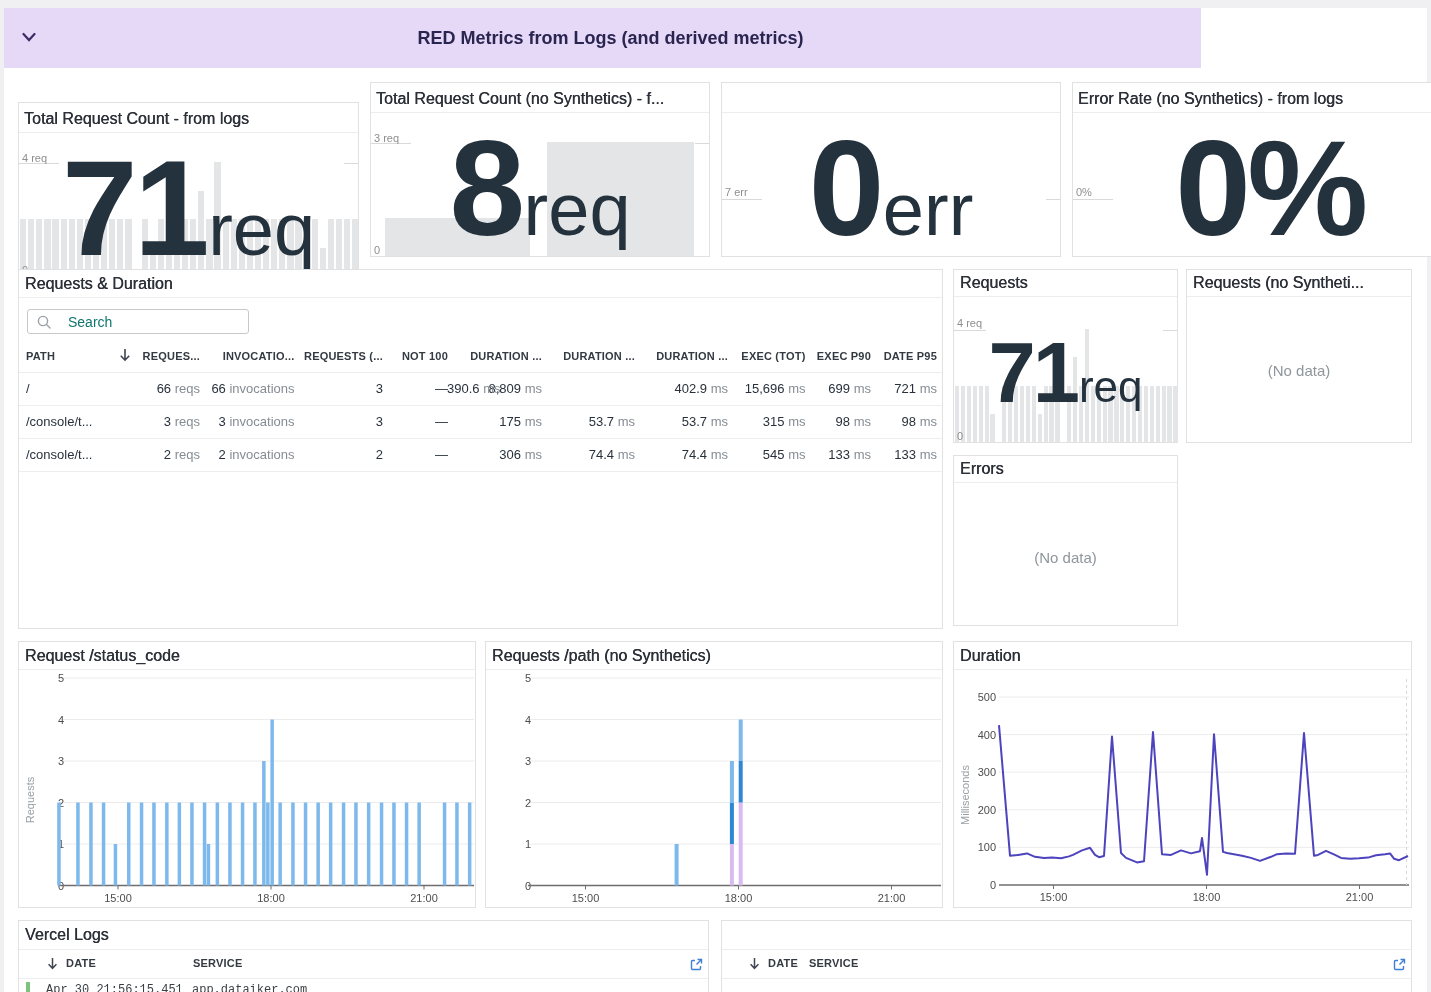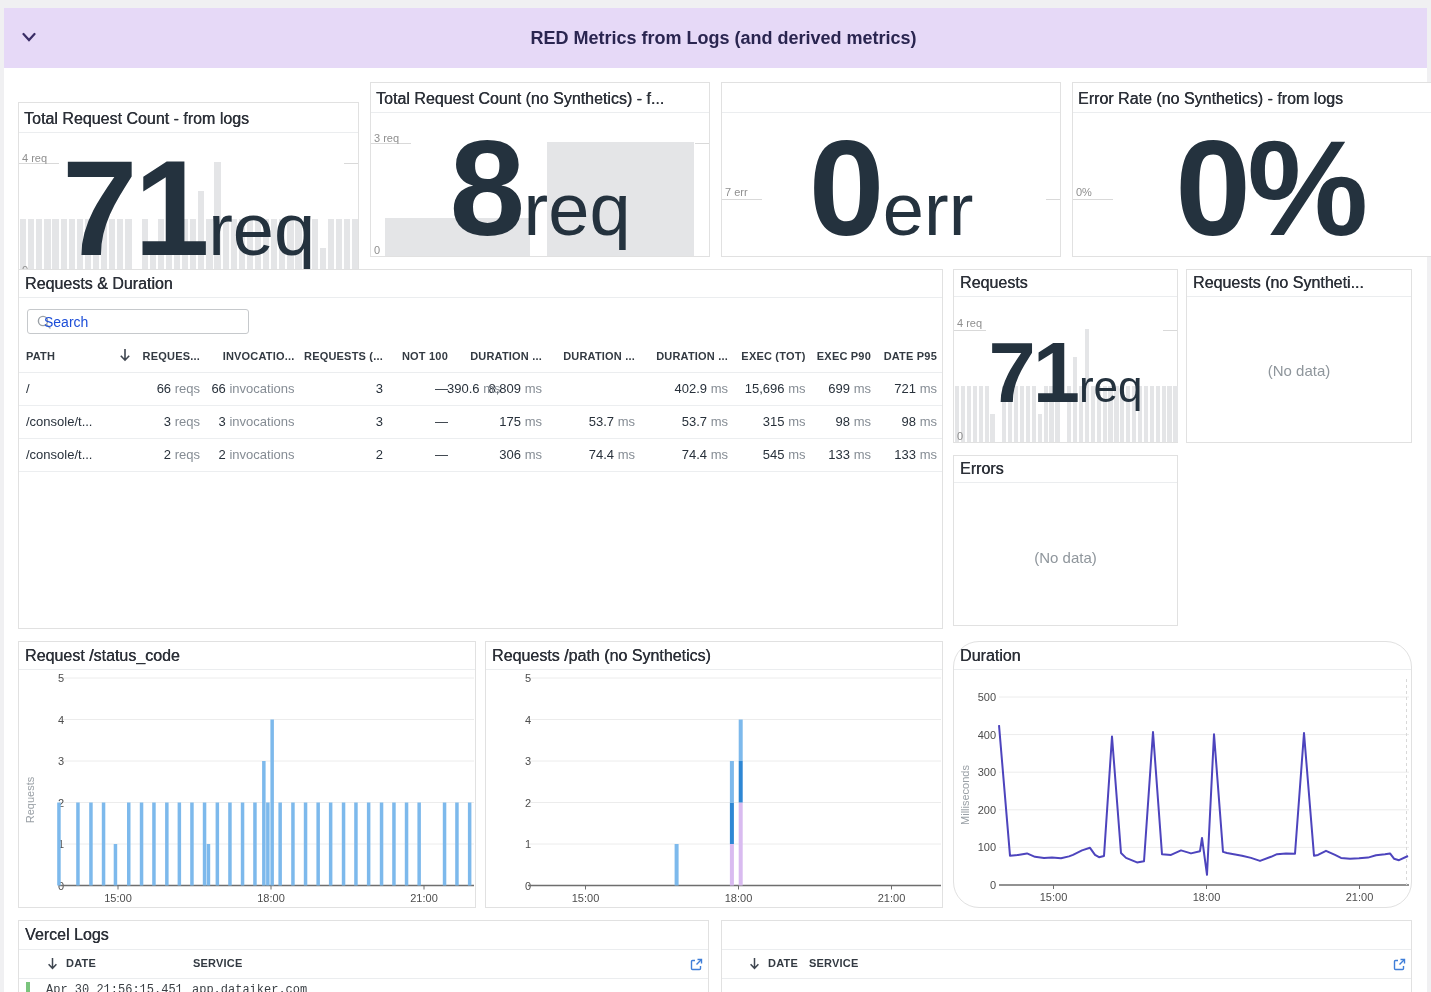--- a/index.html
+++ b/index.html
@@ -1,18 +1,18 @@
 <!DOCTYPE html>
 <html><head><meta charset="utf-8">
 <style>
 * { margin:0; padding:0; box-sizing:border-box; }
 html,body { width:1431px; height:992px; overflow:hidden; }
 body { font-family:"Liberation Sans", sans-serif; background:#f0f0f2; position:relative; }
 .canvas { position:absolute; left:4px; top:8px; width:1423px; height:984px; background:#ffffff; }
-.hdr { position:absolute; left:4px; top:8px; width:1423px; height:60px; background:#e6d9f7; }
+.hdr { position:absolute; left:4px; top:8px; width:1197px; height:60px; background:#e6d9f7; }
 .hdr .title { position:absolute; left:0; right:0; top:0; height:60px; line-height:60px; text-align:center;
   font-size:18px; font-weight:bold; color:#2a2550; text-indent:16px; }
 .w { position:absolute; background:#fff; border:1px solid #e1e1e1; }
 .wt { font-size:16px; color:#2c3038; white-space:nowrap; overflow:hidden; text-shadow:0.35px 0 0 currentColor; }
 .sep { position:absolute; left:0; right:0; border-bottom:1px solid #ebedef; }
 .nd { position:absolute; left:0; right:0; text-align:center; color:#8f969c; font-size:15px; }
 .qv { position:absolute; left:0; right:0; display:flex; align-items:baseline; justify-content:center; white-space:nowrap; }
 .qv .num { font-weight:bold; font-size:136px; line-height:1; color:#24323e; letter-spacing:-3.5px;}
 .qv .unit { font-size:74px; line-height:1; color:#24323e; margin-left:2px;}
 .gl { position:absolute; border-top:1px solid #d9d9d9; }
@@ -122,21 +122,21 @@
 </div>
 
 <div class="w" style="left:18px;top:269px;width:925px;height:360px;">
  <div class="wt" style="padding-left:6px;padding-top:0px;height:27px;line-height:27px;">Requests &amp; Duration</div>
  <div class="sep" style="top:27px;"></div>
 <div style="position:absolute;left:8px;top:39px;width:222px;height:25px;border:1px solid #c6c9cc;border-radius:3px;">
  <svg style="position:absolute;left:9px;top:5px" width="14" height="14" viewBox="0 0 14 14">
   <circle cx="6" cy="6" r="4.6" fill="none" stroke="#9aa0a6" stroke-width="1.4"></circle>
   <path d="M9.5 9.5 L13 13" stroke="#9aa0a6" stroke-width="1.4" stroke-linecap="round"></path>
  </svg>
- <span style="position:absolute;left:16px;top:4px;font-size:14px;color:#1d4ed8;">Search</span>
+ <span style="position:absolute;left:40px;top:4px;font-size:14px;color:#0f766e;">Search</span>
 </div>
 <div style="position:absolute;left:7px;top:80px;font-size:11px;font-weight:bold;color:#333a42;letter-spacing:0.2px;">PATH</div>
 <svg style="position:absolute;left:100px;top:78px" width="12" height="14" viewBox="0 0 12 14">
       <path d="M6 1 V12 M1.8 7.8 L6 12.2 L10.2 7.8" fill="none" stroke="#3f4650" stroke-width="1.6"></path>
     </svg>
 <div style="position:absolute;left:21.0px;top:80px;width:160px;text-align:right;font-size:11px;font-weight:bold;color:#333a42;letter-spacing:0.2px;">REQUES...</div>
 <div style="position:absolute;left:115.5px;top:80px;width:160px;text-align:right;font-size:11px;font-weight:bold;color:#333a42;letter-spacing:0.2px;">INVOCATIO...</div>
 <div style="position:absolute;left:204.0px;top:80px;width:160px;text-align:right;font-size:11px;font-weight:bold;color:#333a42;letter-spacing:0.2px;">REQUESTS (...</div>
 <div style="position:absolute;left:269.0px;top:80px;width:160px;text-align:right;font-size:11px;font-weight:bold;color:#333a42;letter-spacing:0.2px;">NOT 100</div>
 <div style="position:absolute;left:363.0px;top:80px;width:160px;text-align:right;font-size:11px;font-weight:bold;color:#333a42;letter-spacing:0.2px;">DURATION ...</div>
@@ -333,21 +333,21 @@
 <rect x="188.6" y="174.0" width="4" height="41.5" fill="#7db9ec"></rect>
 <rect x="243.9" y="174.0" width="4" height="41.5" fill="#d9bbf0"></rect>
 <rect x="243.9" y="132.5" width="4" height="41.5" fill="#2e87d4"></rect>
 <rect x="243.9" y="91.0" width="4" height="41.5" fill="#7db9ec"></rect>
 <rect x="252.7" y="132.5" width="4" height="83.0" fill="#d9bbf0"></rect>
 <rect x="252.7" y="91.0" width="4" height="41.5" fill="#2e87d4"></rect>
 <rect x="252.7" y="49.5" width="4" height="41.5" fill="#7db9ec"></rect>
 </svg>
 </div>
 
-<div class="w" style="left:953px;top:641px;width:459px;height:267px;border-radius:26px;">
+<div class="w" style="left:953px;top:641px;width:459px;height:267px;">
  <div class="wt" style="padding-left:6px;padding-top:0px;height:27px;line-height:27px;">Duration</div>
  <div class="sep" style="top:27px;"></div>
 <svg style="position:absolute;left:0;top:28px;" width="457" height="238" viewBox="0 0 457 238">
 <line x1="45" y1="27.0" x2="455" y2="27.0" stroke="#ececec" stroke-width="1"></line>
 <text x="42" y="31.0" font-size="11" fill="#4d4d4d" text-anchor="end">500</text>
 <line x1="45" y1="64.6" x2="455" y2="64.6" stroke="#ececec" stroke-width="1"></line>
 <text x="42" y="68.6" font-size="11" fill="#4d4d4d" text-anchor="end">400</text>
 <line x1="45" y1="102.2" x2="455" y2="102.2" stroke="#ececec" stroke-width="1"></line>
 <text x="42" y="106.2" font-size="11" fill="#4d4d4d" text-anchor="end">300</text>
 <line x1="45" y1="139.8" x2="455" y2="139.8" stroke="#ececec" stroke-width="1"></line>

